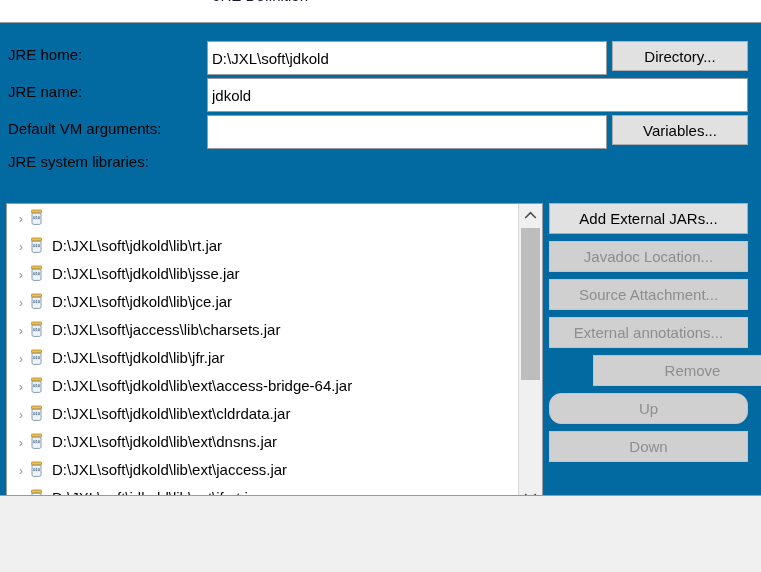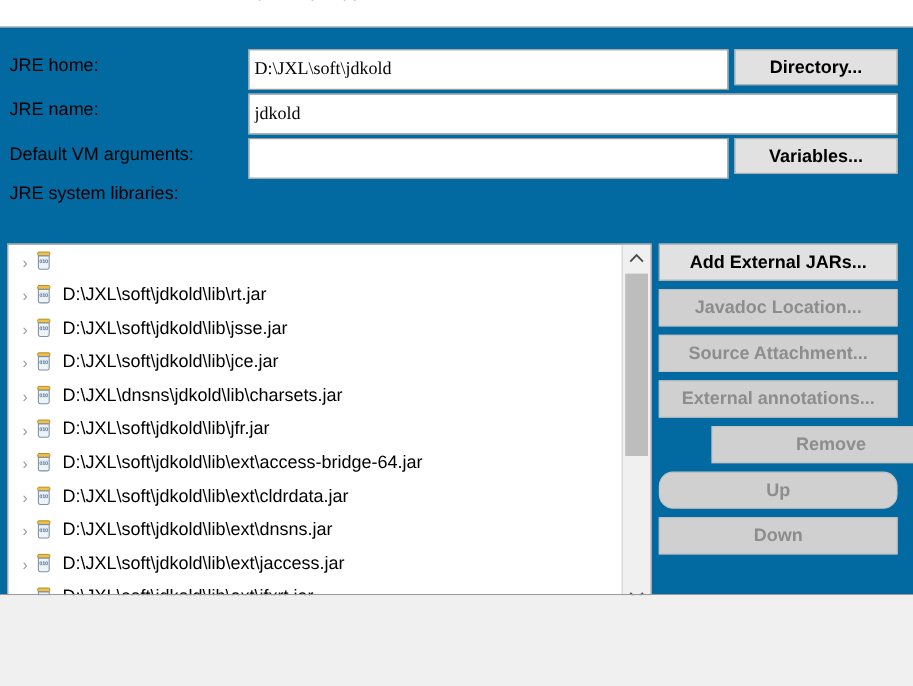--- a/index.html
+++ b/index.html
@@ -54,21 +54,21 @@
     left: 8px;
     font-size: 15px;
     color: #000;
     white-space: nowrap;
   }
   .text-field {
     position: absolute;
     background: #ffffff;
     border: 1px solid #9b9b9b;
     box-sizing: border-box;
-    font-family: Liberation Serif, serif;
+    font-family: Liberation Sans, sans-serif;
     font-size: 15px;
     color: #000;
     padding: 14px 4px;
     line-height: 27px;
     height: 34px;
     outline: none;
   }
   .text-field::placeholder { color: #9a9a9a; }
 
   
@@ -78,21 +78,20 @@
     background: #e1e1e1;
     border: 1px solid #adadad;
     font-family: "Liberation Sans", sans-serif;
     font-size: 15px;
     color: #000000;
     text-align: center;
     white-space: nowrap;
     padding: 0;
     cursor: default;
     overflow: hidden;
-    font-weight: bold;
   }
   .btn.disabled {
     background: #d0d0d0;
     border-color: #c4c4c4;
     color: #8d8d8d;
   }
 
   
   .list-box {
     position: absolute;
@@ -268,21 +267,21 @@
         <div class="list-row">
           <span class="twisty">›</span>
           <span class="jar-icon">
             <svg width="15" height="18" viewBox="0 0 15 18">
               <rect x="2.5" y="1" width="10" height="3" rx="0.8" fill="#f0c04a" stroke="#b08a20" stroke-width="0.8"></rect>
               <path d="M3 4.2 h9 v9.6 a1.6 1.6 0 0 1 -1.6 1.6 h-5.8 a1.6 1.6 0 0 1 -1.6 -1.6 z" fill="#eef3f8" stroke="#7d93a8" stroke-width="0.9"></path>
               <rect x="4" y="6.6" width="7" height="4" fill="#d7e3ee"></rect>
               <text x="7.5" y="10.2" text-anchor="middle" font-family="Liberation Sans, sans-serif" font-size="4.2" fill="#1b3a5c">010</text>
             </svg>
           </span>
-          <span class="row-label">D:\JXL\dnsns\jdkold\lib\charsets.jar</span>
+          <span class="row-label">D:\JXL\soft\jaccess\lib\charsets.jar</span>
         </div>
         <div class="list-row">
           <span class="twisty">›</span>
           <span class="jar-icon">
             <svg width="15" height="18" viewBox="0 0 15 18">
               <rect x="2.5" y="1" width="10" height="3" rx="0.8" fill="#f0c04a" stroke="#b08a20" stroke-width="0.8"></rect>
               <path d="M3 4.2 h9 v9.6 a1.6 1.6 0 0 1 -1.6 1.6 h-5.8 a1.6 1.6 0 0 1 -1.6 -1.6 z" fill="#eef3f8" stroke="#7d93a8" stroke-width="0.9"></path>
               <rect x="4" y="6.6" width="7" height="4" fill="#d7e3ee"></rect>
               <text x="7.5" y="10.2" text-anchor="middle" font-family="Liberation Sans, sans-serif" font-size="4.2" fill="#1b3a5c">010</text>
             </svg>

